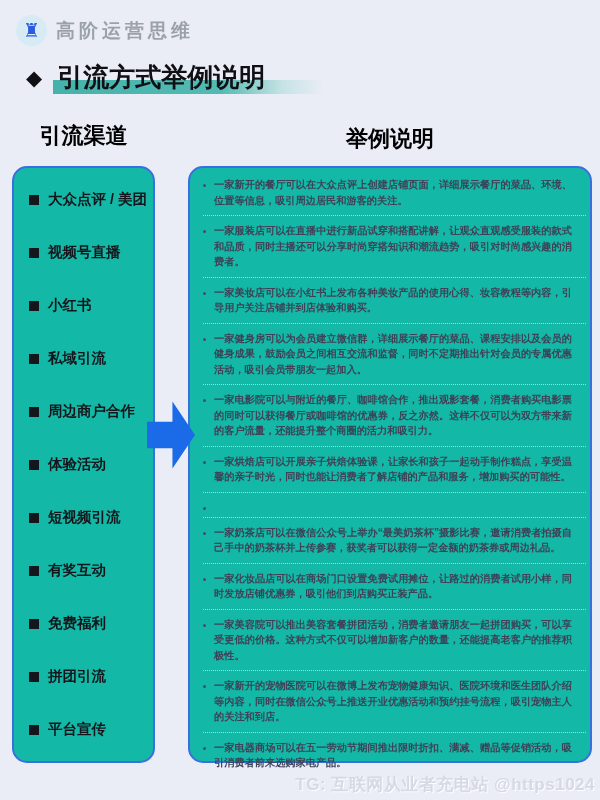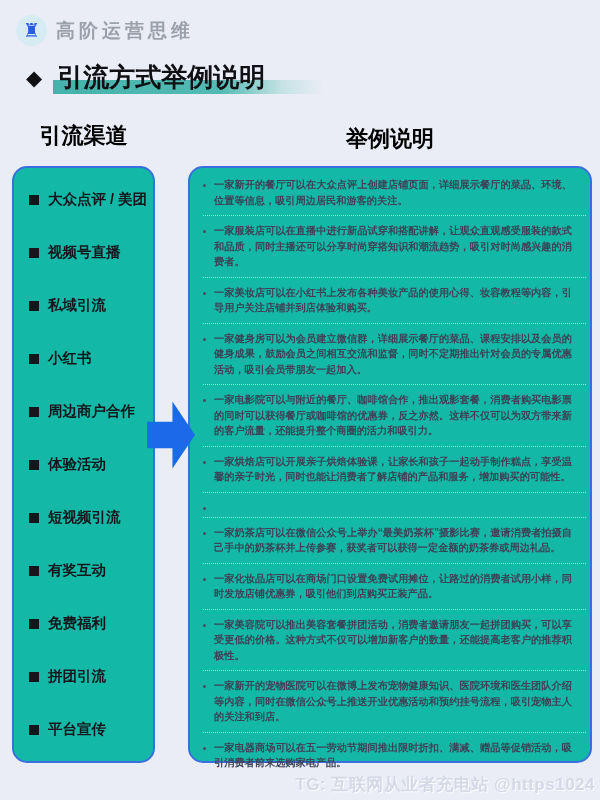--- a/index.html
+++ b/index.html
@@ -89,25 +89,25 @@
   <div class="channel">
       <span class="sq"></span>
       <span class="channel-label">大众点评 / 美团</span>
     </div>
   <div class="channel">
       <span class="sq"></span>
       <span class="channel-label">视频号直播</span>
     </div>
   <div class="channel">
       <span class="sq"></span>
-      <span class="channel-label">私域引流</span>
+      <span class="channel-label">小红书</span>
     </div>
   <div class="channel">
       <span class="sq"></span>
-      <span class="channel-label">小红书</span>
+      <span class="channel-label">私域引流</span>
     </div>
   <div class="channel">
       <span class="sq"></span>
       <span class="channel-label">周边商户合作</span>
     </div>
   <div class="channel">
       <span class="sq"></span>
       <span class="channel-label">体验活动</span>
     </div>
   <div class="channel">

